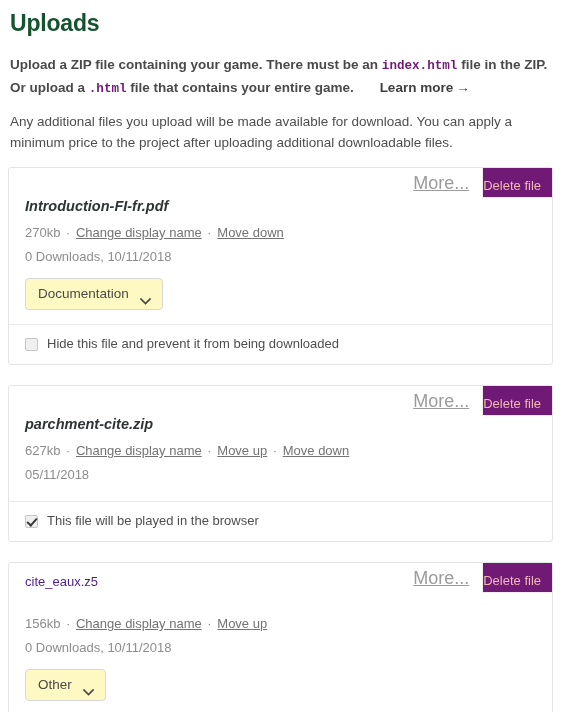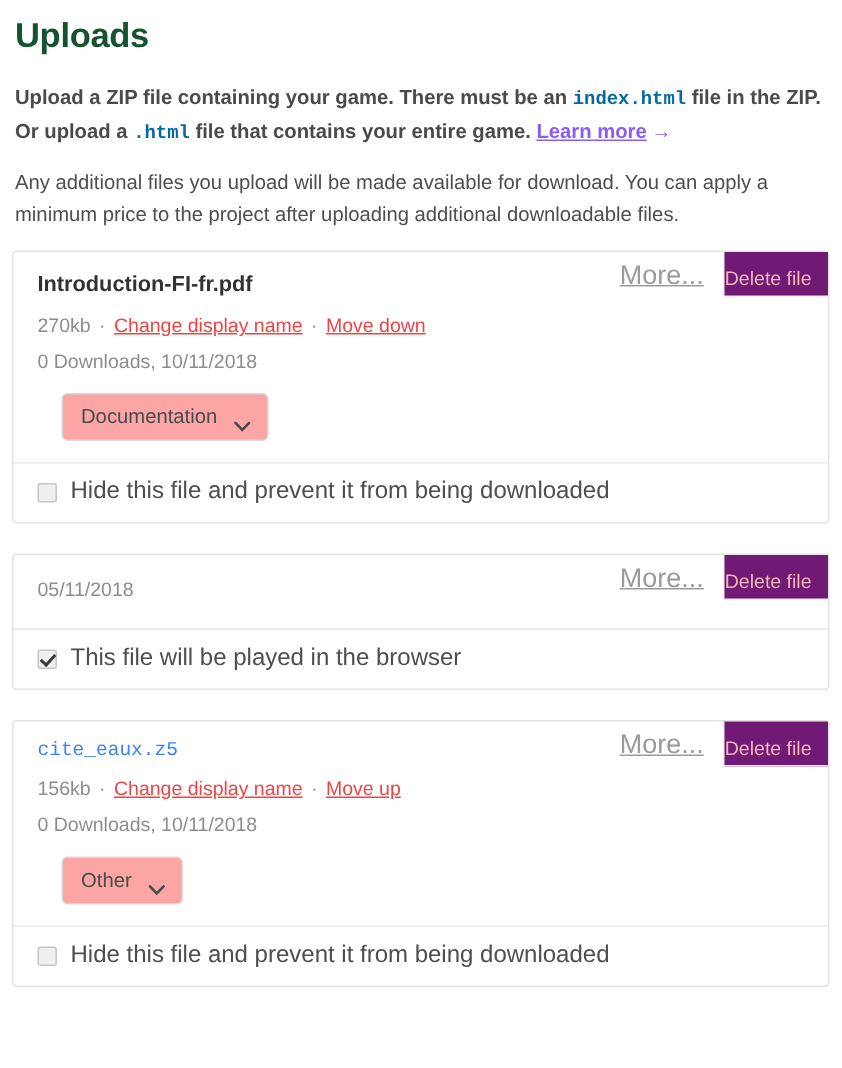--- a/index.html
+++ b/index.html
@@ -31,27 +31,27 @@
     font-weight: bold;
     color: #4a4a4a;
     line-height: 21px;
     margin: 0 0 11px 2px;
     max-width: 548px;
   }
   .intro-strong code {
     font-family: "Liberation Mono", "DejaVu Sans Mono", monospace;
     font-size: 12.6px;
     font-weight: bold;
-    color: #0369a1;
+    color: #701a75;
   }
   .learn-more {
-    color: #8b5cf6;
-    text-decoration: underline;
+    color: #404040;
     font-weight: bold;
     white-space: nowrap;
+    margin-left: 22px;
   }
   .learn-more .arrow {
     text-decoration: none;
     display: inline-block;
     padding-left: 3px;
   }
   .intro-normal {
     font-size: 13.5px;
     color: #4e4e4e;
     line-height: 21px;
@@ -101,61 +101,60 @@
     padding: 6px 11px 0 0;
     line-height: 18px;
     cursor: pointer;
     white-space: nowrap;
     font-family: "Liberation Sans", sans-serif;
   }
   .file-name {
     font-size: 14.5px;
     font-weight: bold;
     color: #2f3336;
-    margin: 0 0 8px 0;
-    line-height: 18px;
+    margin: 16px 0 8px 0;
+    line-height: 18px;
+    font-style: italic;
   }
   .file-subname {
     font-size: 13px;
-    color: #3b82f6;
-    margin: -3px 0 7px 0;
-    line-height: 18px;
-    font-family: Liberation Mono, monospace;
+    color: #4c1d95;
+    margin: -3px 0 23px 0;
+    line-height: 18px;
   }
   .meta-line {
     font-size: 13px;
     color: #8d8d8d;
     line-height: 20px;
     margin-bottom: 4px;
   }
   .meta-line a {
-    color: #ef4444;
+    color: #737373;
     text-decoration: underline;
     cursor: pointer;
   }
   .meta-sep {
     padding: 0 2px;
   }
   .date-line {
     font-size: 13px;
     color: #8d8d8d;
     line-height: 20px;
     margin-bottom: 2px;
   }
   .select-wrap {
     display: inline-flex;
     align-items: center;
     border: 1px solid #d8d8d8;
     border-radius: 4px;
-    background: #fca5a5;
+    background: #fef9c3;
     padding: 7px 11px 7px 12px;
     margin-top: 9px;
     cursor: pointer;
     box-shadow: 0 1px 0 rgba(0,0,0,0.01);
-    margin-left: 16px;
   }
   .select-label {
     font-size: 13.5px;
     color: #4a4a4a;
     line-height: 16px;
   }
   .chev {
     margin-left: 11px;
     display: inline-block;
     width: 11px;
@@ -184,21 +183,21 @@
     position: absolute;
     left: 3px;
     top: 0px;
     width: 4px;
     height: 8px;
     border: solid #3a3a3a;
     border-width: 0 2px 2px 0;
     transform: rotate(42deg);
   }
   .cb-label {
-    font-size: 16px;
+    font-size: 13px;
     color: #4e4e4e;
     margin-left: 9px;
     line-height: 16px;
     cursor: pointer;
   }
 </style>
 </head>
 <body>
 
 <div class="page">
@@ -234,21 +233,23 @@
       <span class="cb-label">Hide this file and prevent it from being downloaded</span>
     </div>
   </div>
 
   <div class="file-card">
     <div class="card-body">
       <div class="card-actions">
         <span class="more-link">More...</span>
         <button class="delete-btn">Delete file</button>
       </div>
-
+      <div class="file-name">parchment-cite.zip</div>
+
+      <div class="meta-line"><span>627kb</span><span class="meta-sep"> · </span><a>Change display name</a><span class="meta-sep"> · </span><a>Move up</a><span class="meta-sep"> · </span><a>Move down</a></div>
       <div class="date-line">05/11/2018</div>
 
     </div>
     <div class="card-footer">
       <span class="cb checked"></span>
       <span class="cb-label">This file will be played in the browser</span>
     </div>
   </div>
 
   <div class="file-card">

